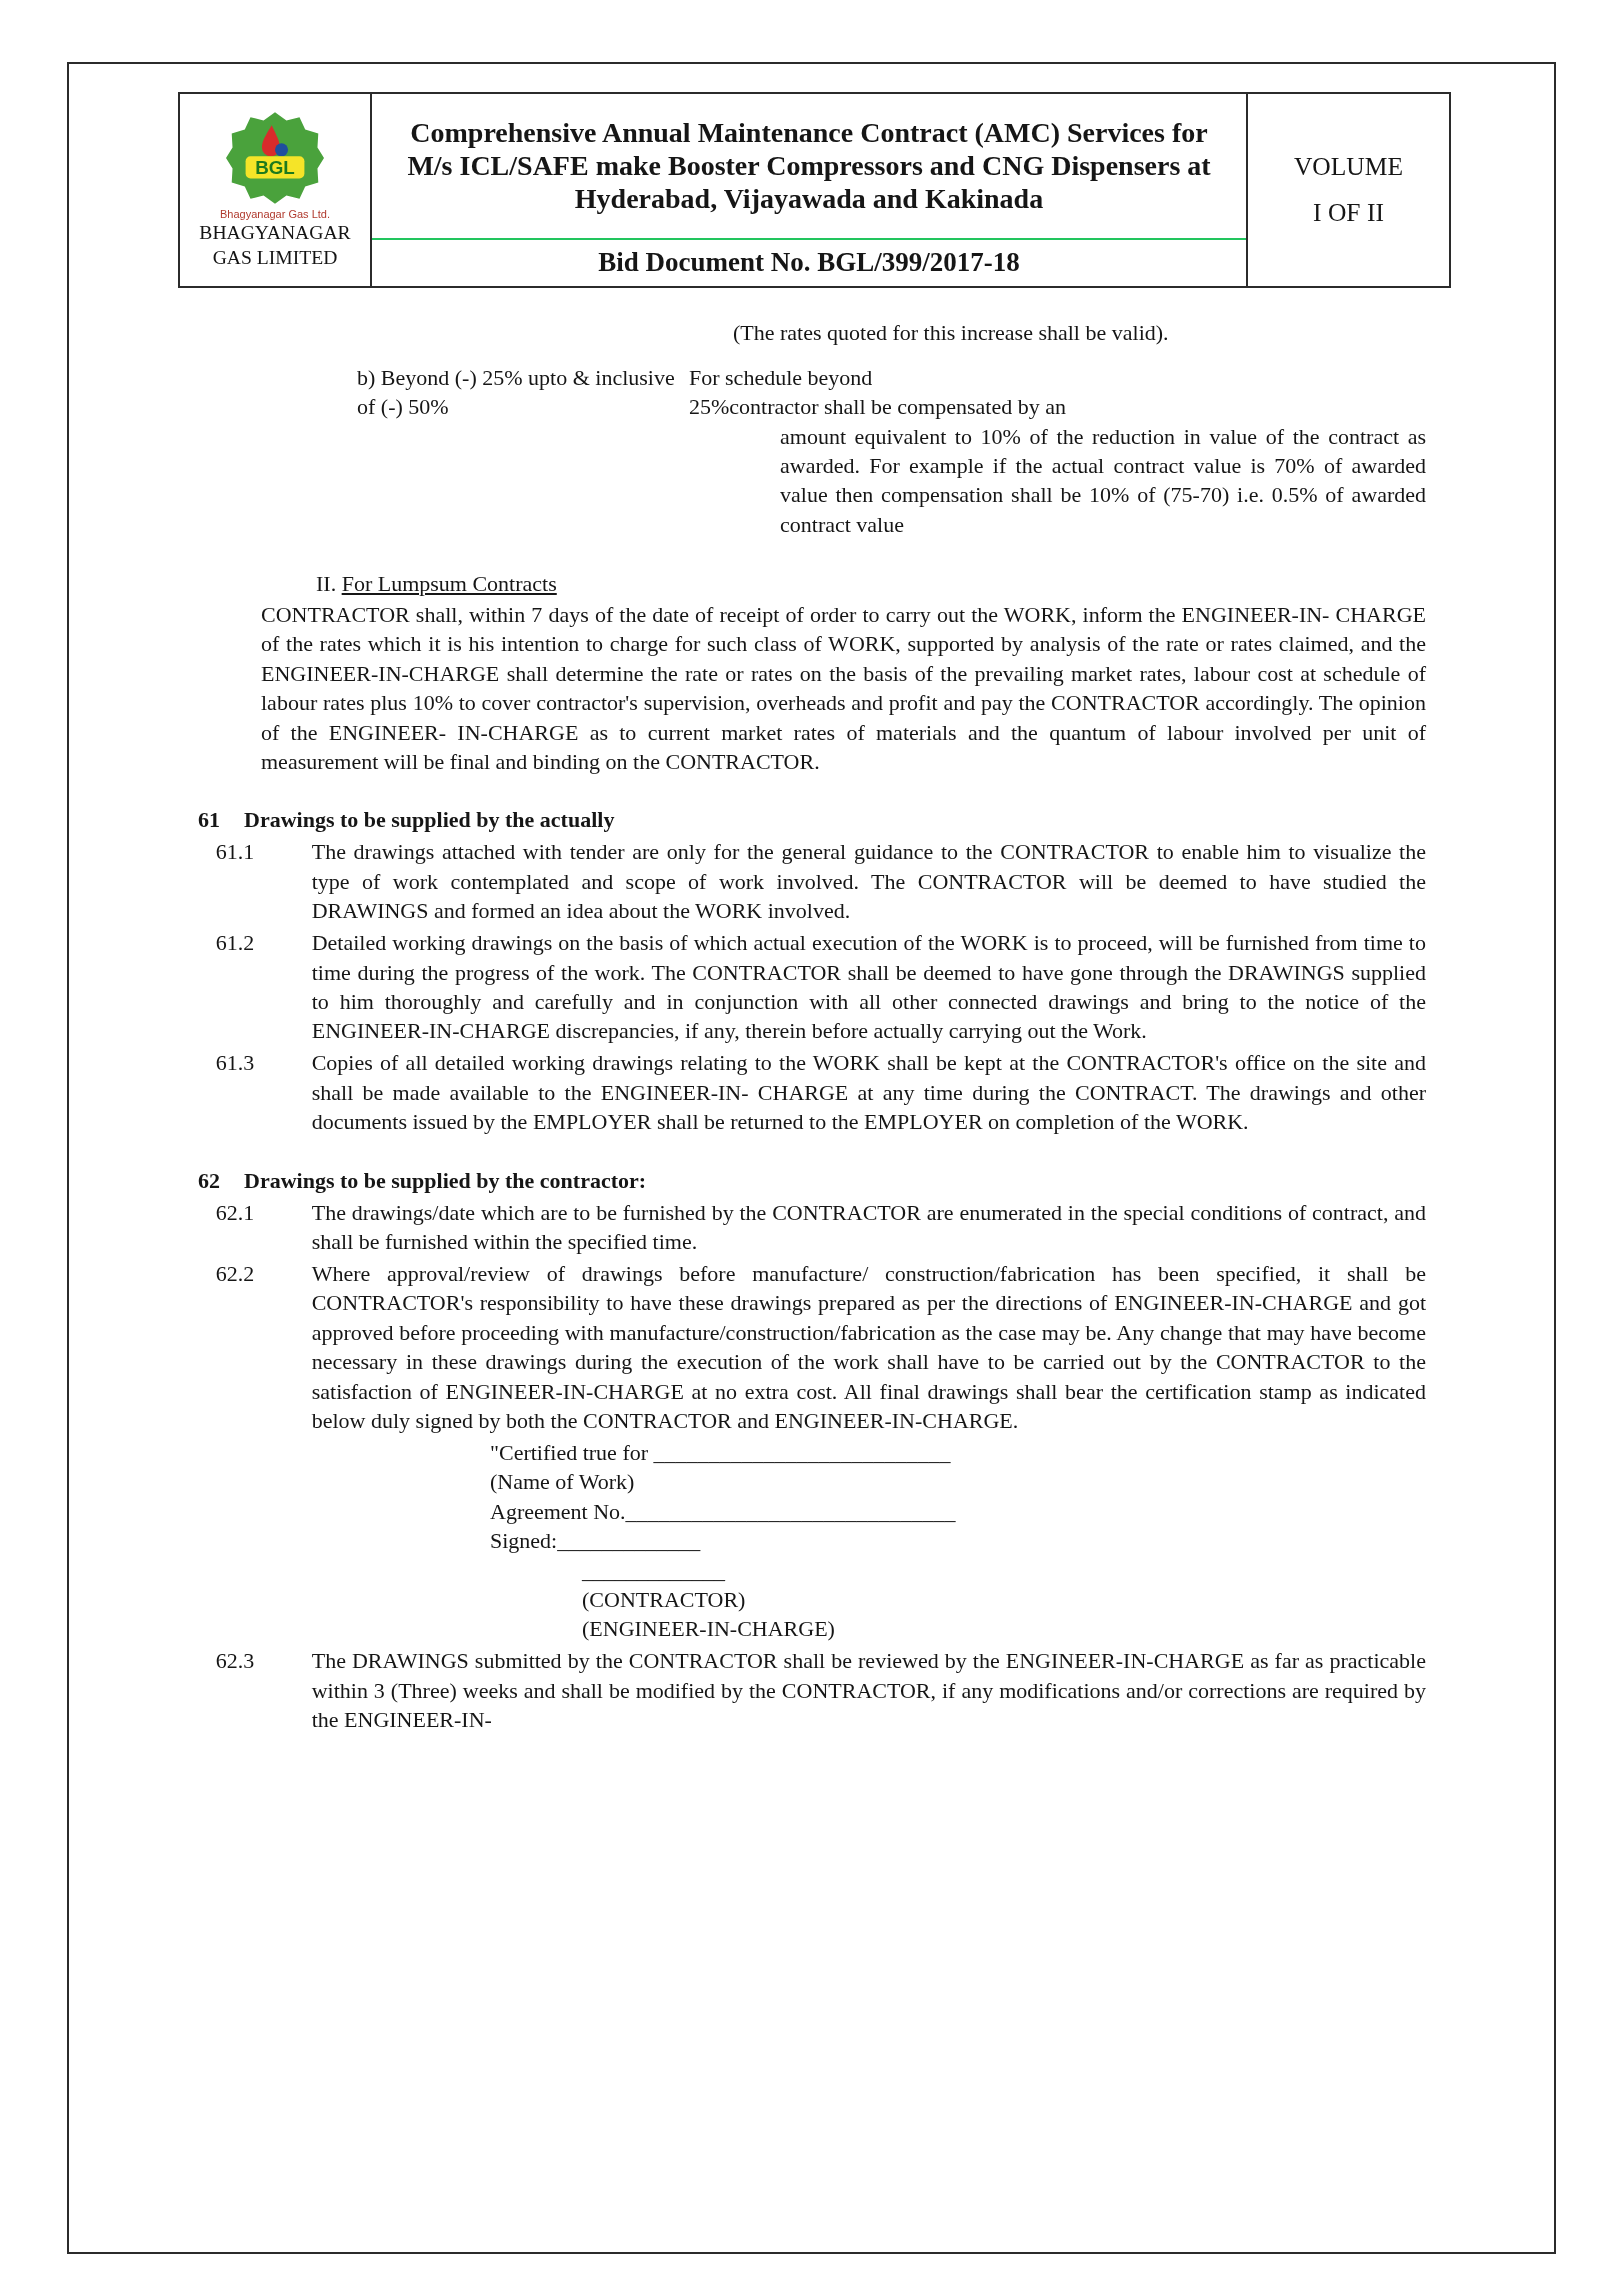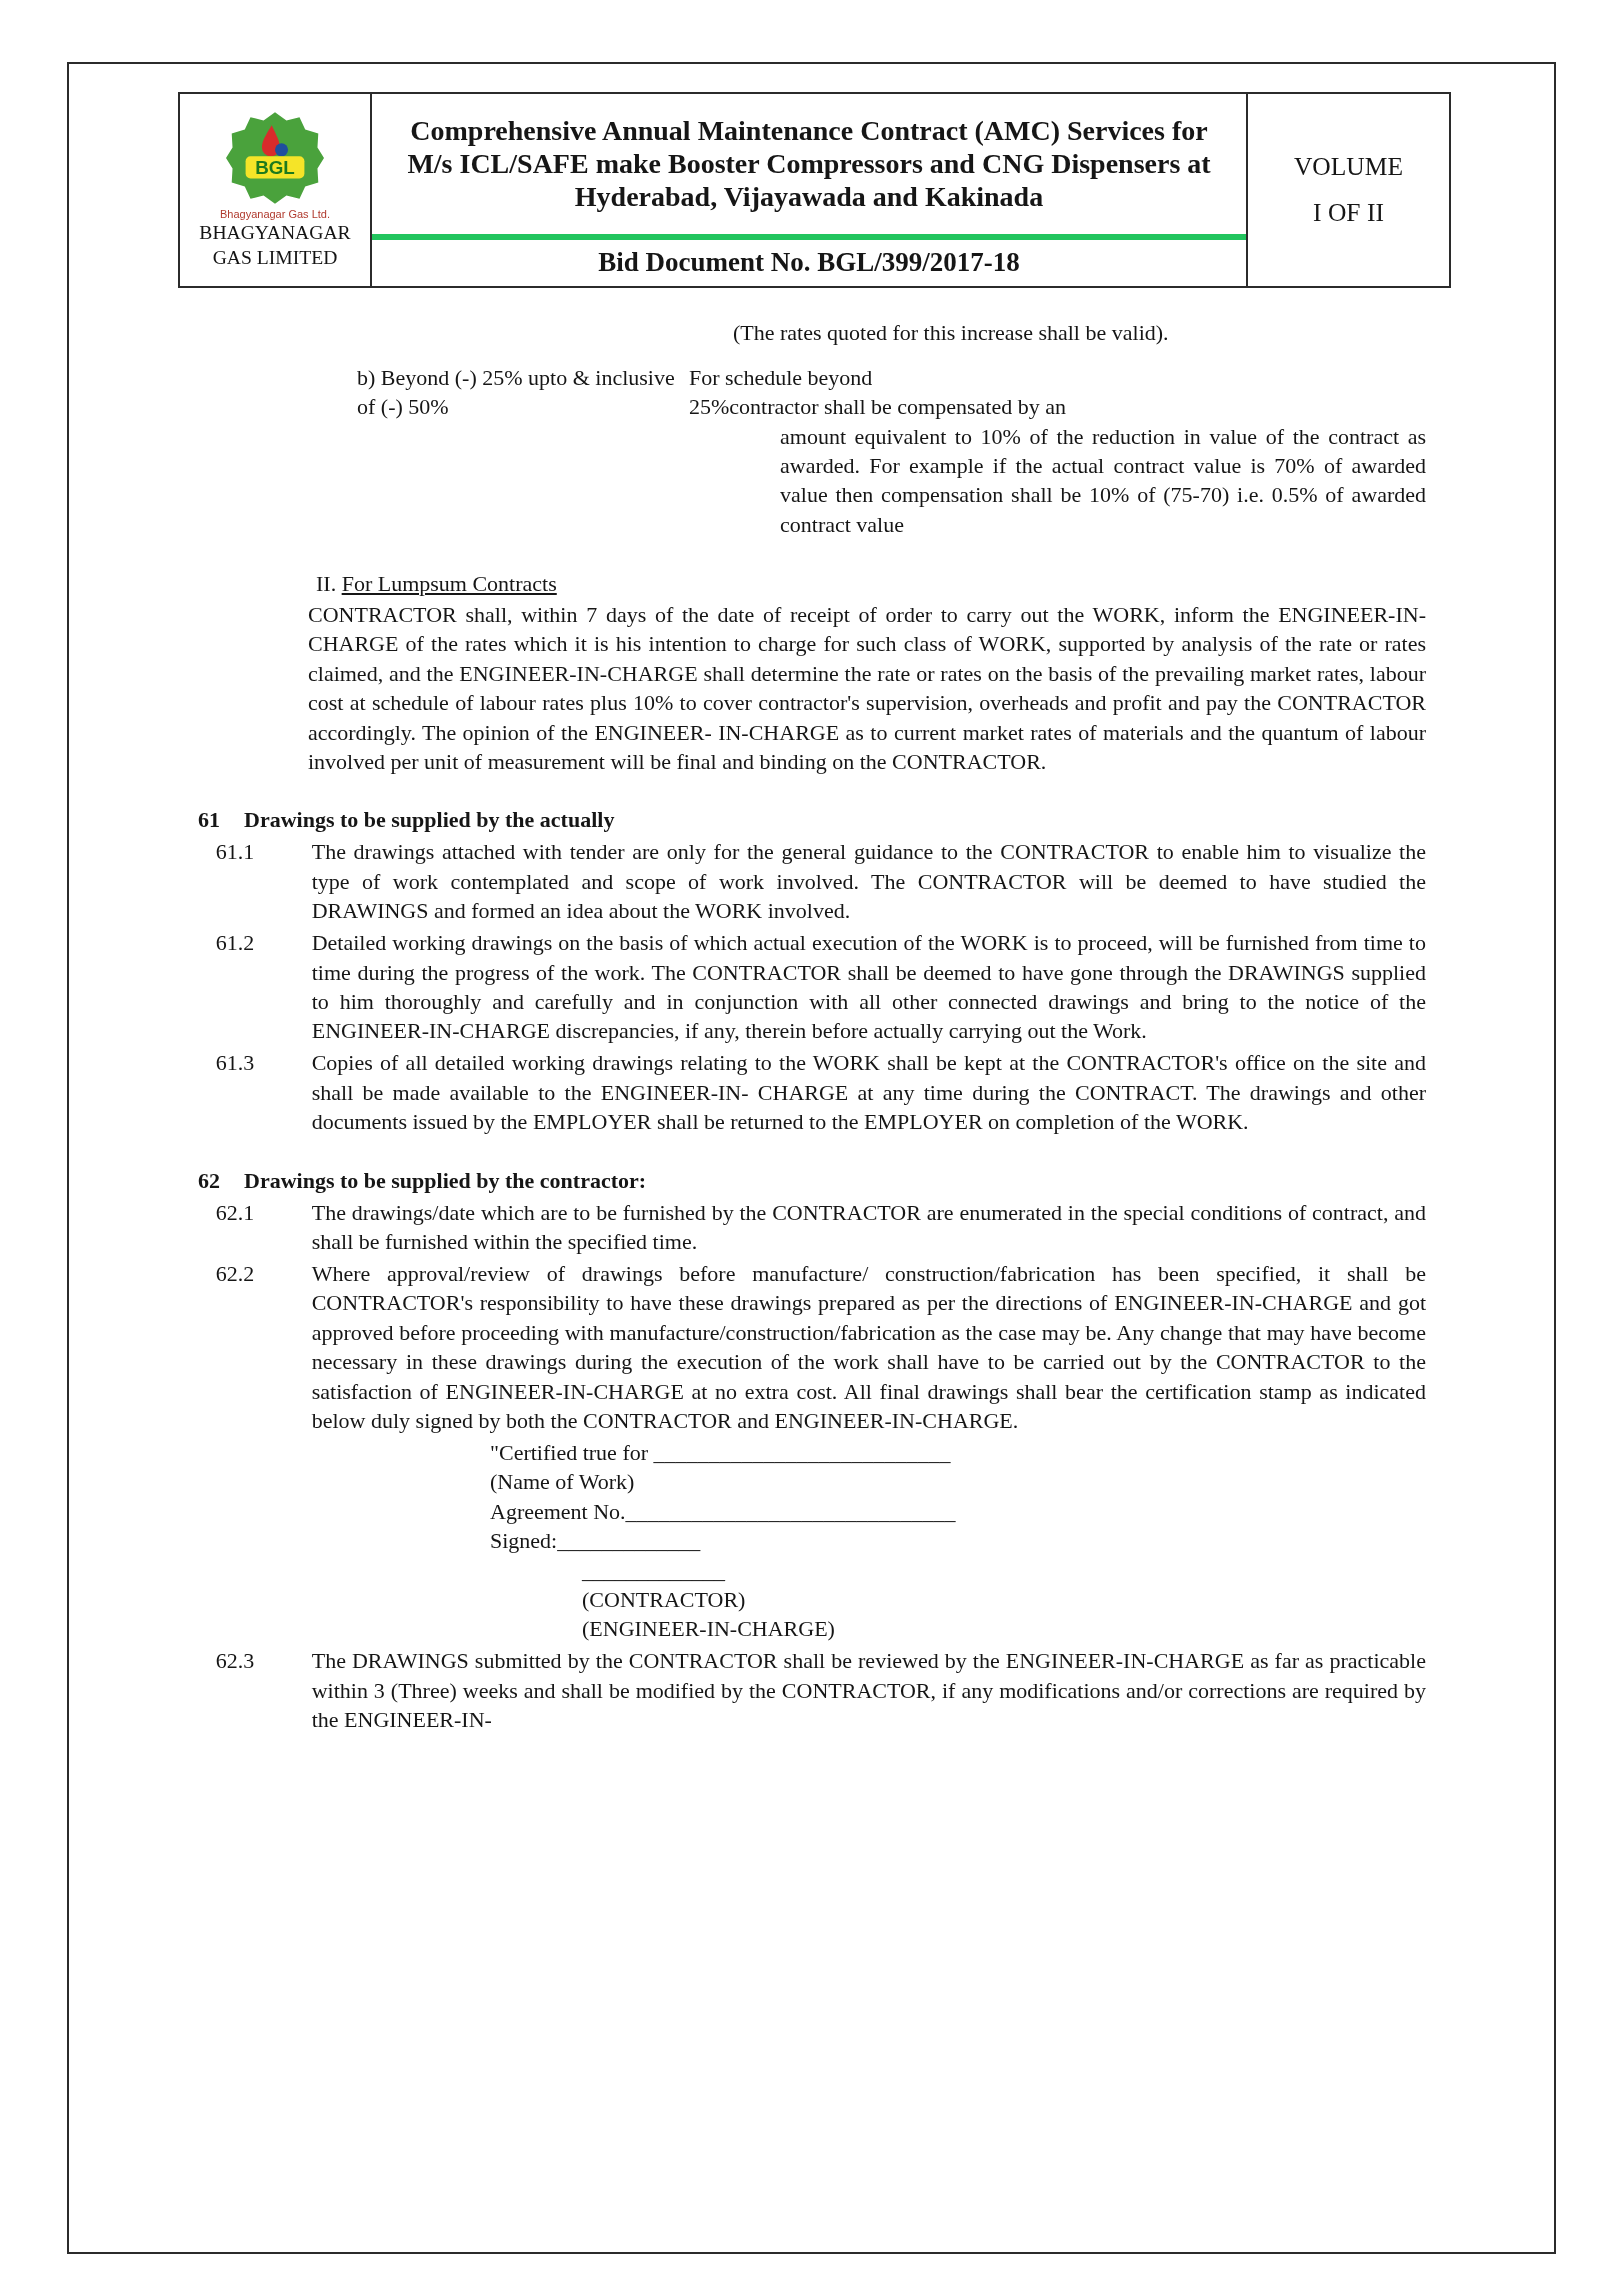--- a/index.html
+++ b/index.html
@@ -46,21 +46,21 @@
   }
   .company-name {
     font-size: 19.6px;
     line-height: 1.25;
     margin-top: 1px;
     color: #141414;
   }
   .h-mid { flex: 1; display: flex; flex-direction: column; }
   .h-title {
     flex: 1;
-    border-bottom: 6px solid #22c55e;
+    border-bottom: 2px solid #22c55e;
     display: flex;
     align-items: center;
     justify-content: center;
     text-align: center;
     font-weight: bold;
     font-size: 28px;
     line-height: 1.18;
     padding: 7.9px 15.7px;
   }
   .h-bid {
@@ -90,21 +90,21 @@
   }
   .rates-note { margin: 9.2px 0 0 535px; }
 
   .clause-row { display: flex; margin-top: 15.7px; }
   .cl-left  { width: 332px; flex: none; margin-left: 159px; }
   .cl-right { flex: 1; }
   .cl-para  { margin-left: 582px; text-align: justify; }
 
   .lumpsum-head { margin: 30px 0 1.3px 118px; }
   .u { text-decoration: underline; }
-  .lumpsum-body { margin-left: 110px; text-align: justify; }
+  .lumpsum-body { margin-left: 63px; text-align: justify; }
 
   .section-heading { display: flex; font-weight: bold; margin: 29px 0 2.6px 0; }
   .section-heading .h-num { width: 46px; flex: none; }
 
   .item { display: flex; margin-top: 2.6px; }
   .item-num { width: 96px; margin-left: 17.7px; flex: none; }
   .item-text { flex: 1; text-align: justify; }
 
   .cert { margin: 2.6px 0 2.6px 292px; }
   .cert-indent { margin-left: 92px; }

